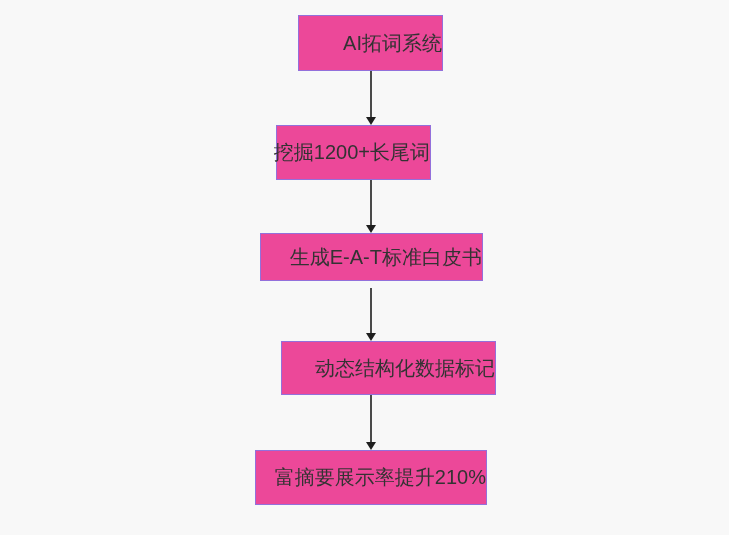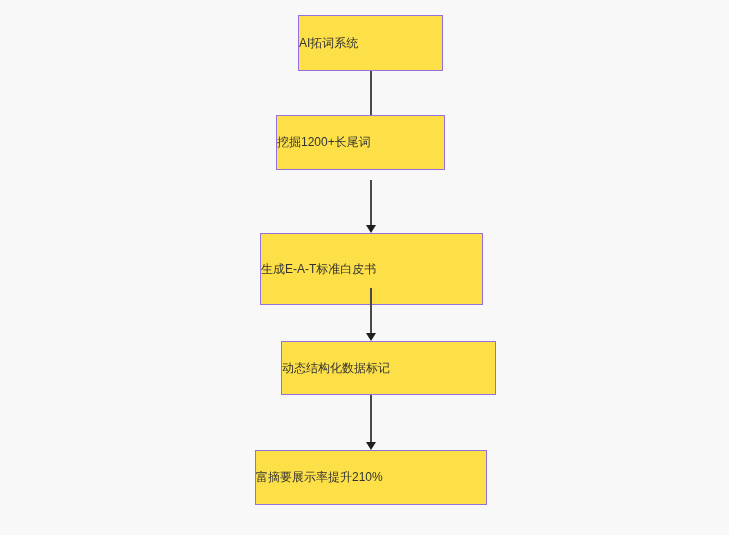--- a/index.html
+++ b/index.html
@@ -14,27 +14,27 @@
     overflow: hidden;
   }
   .canvas {
     position: relative;
     width: 729px;
     height: 535px;
   }
   .node {
     position: absolute;
     box-sizing: border-box;
-    background: #fde047;
+    background: #ec4899;
     border: 1px solid #9370DB;
     display: flex;
     align-items: center;
-    justify-content: flex-start;
+    justify-content: flex-end;
     color: #333333;
-    font-size: 12px;
+    font-size: 20px;
     text-align: center;
     white-space: nowrap;
   }
   .edge {
     position: absolute;
     width: 10px;
     margin-left: -5px; 
     display: flex;
     flex-direction: column;
     align-items: center;
@@ -59,30 +59,30 @@
 
   <div class="node" style="left:298px; top:15px; width:145px; height:56px;">
     <span>AI拓词系统</span>
   </div>
 
   <div class="edge" style="left:371px; top:71px; height:54px;">
     <div class="edge-line"></div>
     <div class="edge-head"></div>
   </div>
 
-  <div class="node" style="left:276px; top:115px; width:169px; height:55px;">
+  <div class="node" style="left:276px; top:125px; width:155px; height:55px;">
     <span>挖掘1200+长尾词</span>
   </div>
 
   <div class="edge" style="left:371px; top:180px; height:53px;">
     <div class="edge-line"></div>
     <div class="edge-head"></div>
   </div>
 
-  <div class="node" style="left:260px; top:233px; width:223px; height:72px;">
+  <div class="node" style="left:260px; top:233px; width:223px; height:48px;">
     <span>生成E-A-T标准白皮书</span>
   </div>
 
   <div class="edge" style="left:371px; top:288px; height:53px;">
     <div class="edge-line"></div>
     <div class="edge-head"></div>
   </div>
 
   <div class="node" style="left:264px; top:341px; width:215px; height:54px;margin-left:17px;">
     <span>动态结构化数据标记</span>

